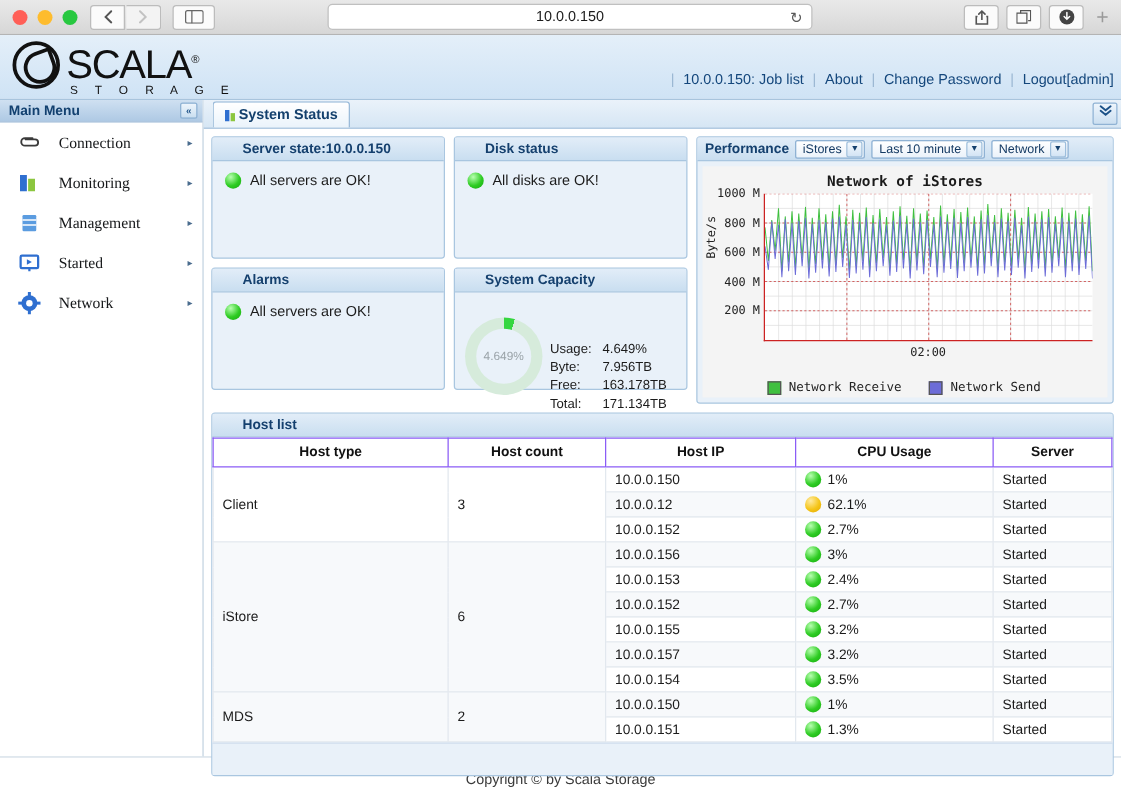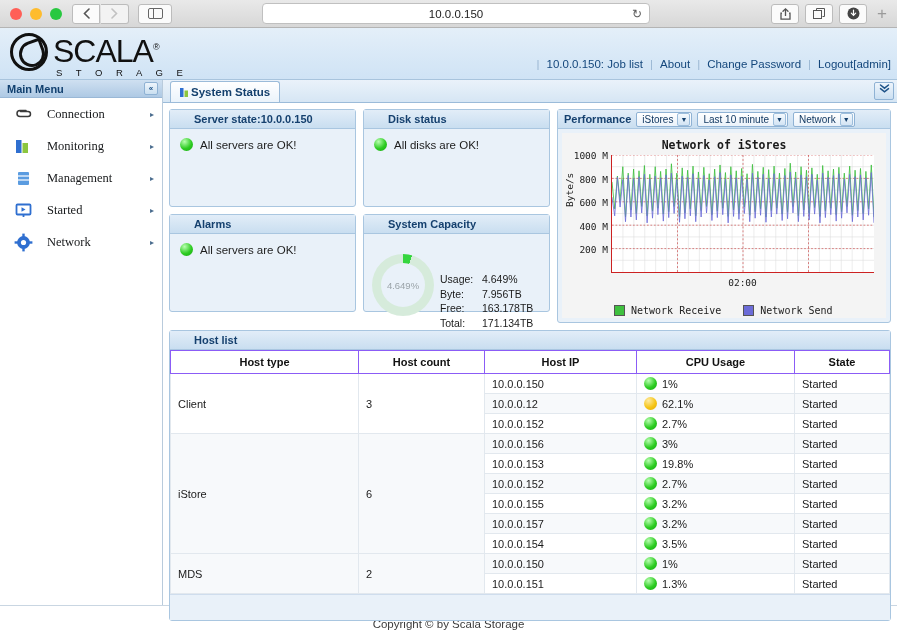--- a/index.html
+++ b/index.html
@@ -586,21 +586,21 @@
 
       <div class="panel hostlist">
         <div class="panel-head">Host list</div>
         <table class="tbl">
           <thead>
             <tr>
               <th style="width:188px">Host type</th>
               <th style="width:126px">Host count</th>
               <th style="width:152px">Host IP</th>
               <th style="width:158px">CPU Usage</th>
-              <th>State</th>
+              <th>Server</th>
             </tr>
           </thead>
           <tbody id="host-rows">
               <tr>
                 <td rowspan="3" style="vertical-align: middle;">Client</td>
                 <td rowspan="3" style="vertical-align: middle;">3</td>
                 <td>10.0.0.150</td>
                 <td>
                   <span class="cpu-cell">
                     <span class="bulb"></span>
@@ -639,21 +639,21 @@
                     <span>3%</span>
                   </span>
                 </td>
                 <td>Started</td>
               </tr>
               <tr>
                 <td>10.0.0.153</td>
                 <td>
                   <span class="cpu-cell">
                     <span class="bulb"></span>
-                    <span>19.8%</span>
+                    <span>2.4%</span>
                   </span>
                 </td>
                 <td>Started</td>
               </tr>
               <tr class="alt">
                 <td>10.0.0.152</td>
                 <td>
                   <span class="cpu-cell">
                     <span class="bulb"></span>
                     <span>2.7%</span>

